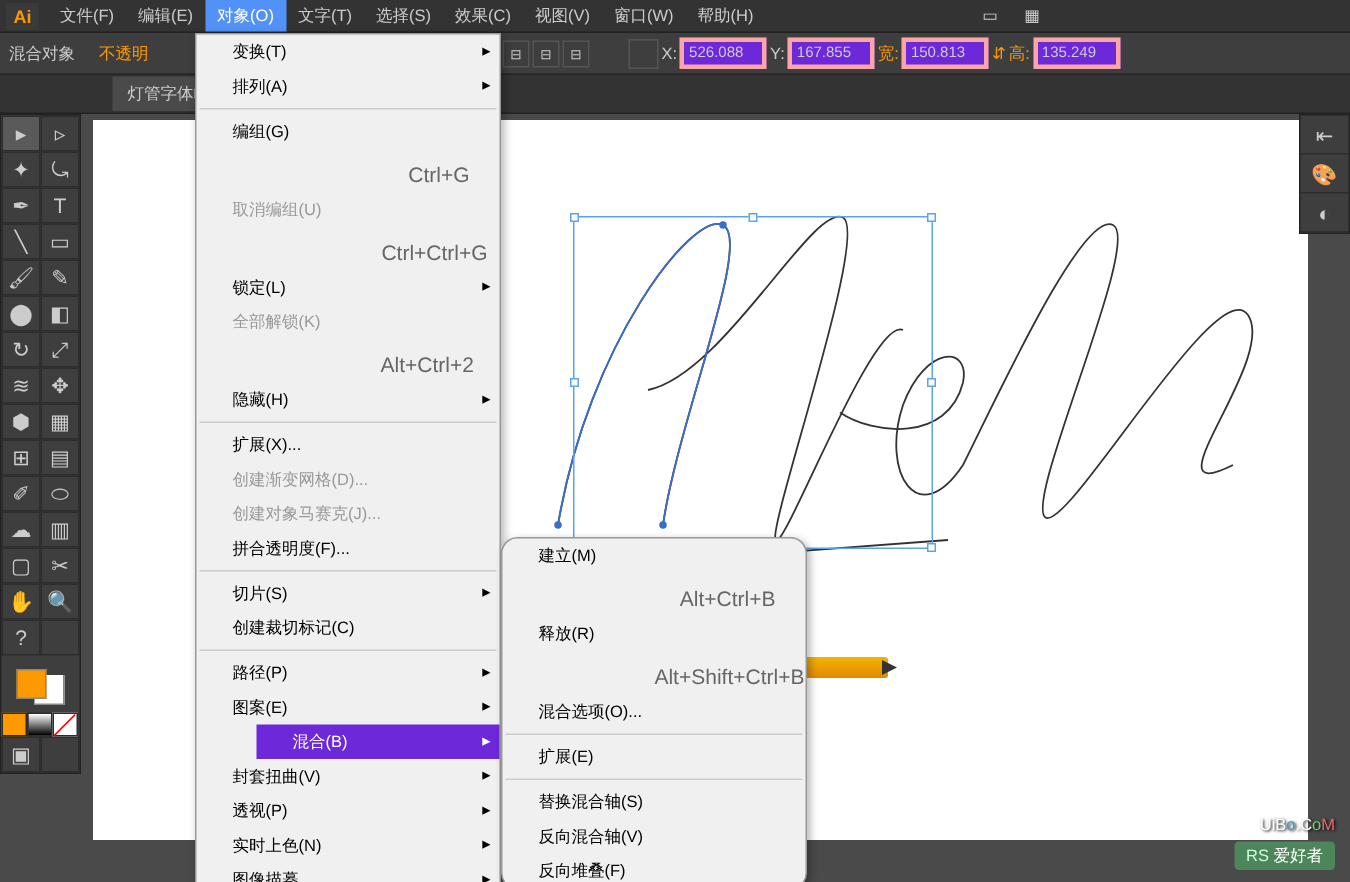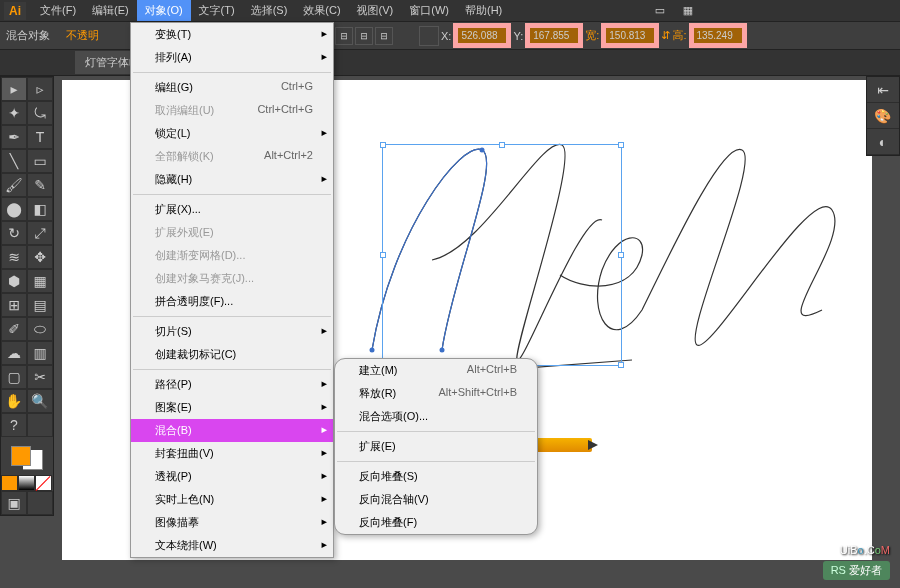--- a/index.html
+++ b/index.html
@@ -10,21 +10,21 @@
 .menubar .item.active { background: #5292f7; color: #fff; }
 .menubar .icons { margin-left: auto; display: flex; gap: 4px; padding-right: 200px; }
 .menubar .icons span { width: 24px; height: 18px; display: flex; align-items: center; justify-content: center; color: #ccc; }
 .optbar { background: #3e3e3e; height: 28px; display: flex; align-items: center; padding: 0 6px; gap: 6px; color: #ccc; border-bottom: 1px solid #222; }
 .optbar .lbl { font-size: 11px; text-align: center; }
 .optbar .olink { color: #f90; margin-left: 10px; cursor: pointer; }
 .optbar .aligns { display: flex; gap: 2px; margin-left: 110px; }
 .optbar .aligns span { width: 18px; height: 18px; border: 1px solid #555; display: flex; align-items: center; justify-content: center; font-size: 9px; }
 .optbar .numgrp { display: flex; align-items: center; gap: 2px; }
 .optbar .numgrp .lb { color: #ccc; font-size: 11px; }
-.optbar .numgrp input { width: 58px; background: #a16207; border: 5px solid #fca5a5; color: #ccc; font-size: 10px; padding: 2px 3px; }
+.optbar .numgrp input { width: 58px; background: #6d28d9; border: 3px solid #fca5a5; color: #ccc; font-size: 10px; padding: 2px 3px; }
 .optbar .numgrp .lb.o { color: #f90; }
 .tabbar { background: #333; height: 26px; display: flex; align-items: center; padding-left: 58px; color: #ccc; border-bottom: 1px solid #222; }
 .tabbar .tab { padding: 4px 10px; background: #4a4a4a; font-size: 11px; margin-left: 17px; }
 .tools { position: absolute; left: 0; top: 76px; width: 54px; background: #3e3e3e; border: 1px solid #222; }
 .tools .row { display: flex; }
 .tools .cell { width: 26px; height: 24px; border: 1px solid #2d2d2d; display: flex; align-items: center; justify-content: center; color: #ccc; font-size: 14px; }
 .tools .cell.active { background: #5a5a5a; }
 .tools .swatch { height: 38px; display: flex; align-items: center; justify-content: center; gap: 0; position: relative; }
 .tools .swatch .f { width: 20px; height: 20px; background: #f90; border: 1px solid #888; position: relative; z-index: 2; }
 .tools .swatch .s { width: 20px; height: 20px; background: #fff; border: 1px solid #888; border-left: none; border-top: none; position: relative; margin-left: -8px; margin-top: 8px; }
@@ -43,22 +43,22 @@
 .bbox .tl { left: -3px; top: -3px; } .bbox .tm { left: 50%; margin-left: -3px; top: -3px; }
 .bbox .tr { right: -3px; top: -3px; } .bbox .ml { left: -3px; top: 50%; margin-top: -3px; }
 .bbox .mr { right: -3px; top: 50%; margin-top: -3px; } .bbox .bl { left: -3px; bottom: -3px; }
 .bbox .bm { left: 50%; margin-left: -3px; bottom: -3px; } .bbox .br { right: -3px; bottom: -3px; }
 .pencil { position: absolute; left: 410px; top: 358px; width: 120px; height: 14px; background: linear-gradient(#f6b200,#e08a00); border-radius: 2px; }
 .pencil:before { content: ""; position: absolute; right: -6px; top: 2px; width: 0; height: 0; border-top: 5px solid transparent; border-bottom: 5px solid transparent; border-left: 10px solid #333; }
 .pencil:after { content: ""; position: absolute; left: 0; top: 0; width: 14px; height: 14px; background: #d88; border-radius: 2px 0 0 2px; }
 .menu { position: absolute; background: #f0f0f0; border: 1px solid #999; box-shadow: 2px 2px 6px rgba(0,0,0,0.3); font-size: 12px; color: #000; }
 .menu .mi { display: flex; justify-content: space-between; padding: 4px 20px 4px 24px; cursor: default; white-space: nowrap; }
 .menu .mi.disabled { color: #999; }
-.menu .mi.highlighted { background: #d946ef; color: #fff; }
-.menu .mi .sc { margin-left: 40px; color: #666; font-size: 11px; }
+.menu .mi.highlighted { background: #6d28d9; color: #fff; margin-left: 40px; }
+.menu .mi .sc { margin-left: 40px; color: #666; font-size: 14px; margin-top: 28px; }
 .menu .mi.highlighted .sc, .menu .mi.sub .arrow { }
 .menu .mi.sub .arrow { position: absolute; right: 6px; }
 .menu .mi.sub { position: relative; }
 .menu .sep { height: 1px; background: #ccc; margin: 3px 2px; }
 .menu1 { left: 130px; top: 22px; width: 204px; }
 .menu2 { left: 334px; top: 358px; width: 204px; border-radius: 11px; }
 .rpanel { position: absolute; right: 0; top: 76px; width: 34px; background: #3e3e3e; border: 1px solid #222; }
 .rpanel .pc { height: 26px; display: flex; align-items: center; justify-content: center; color: #ccc; font-size: 14px; border-bottom: 1px solid #2d2d2d; }
 .wm { position: absolute; right: 10px; bottom: 8px; display: flex; flex-direction: column; align-items: flex-end; gap: 2px; }
 .wm .t1 { color: #fff; font-size: 20px; font-weight: normal; text-shadow: 1px 1px 2px #000; }
@@ -246,23 +246,20 @@
     </div>
     <div class="mi sub">
       <span>隐藏(H)</span>
       <span class="arrow">▸</span>
     </div>
     <div class="sep"></div>
     <div class="mi">
       <span>扩展(X)...</span>
     </div>
     <div class="mi disabled">
-      <span>扩展外观(E)</span>
-    </div>
-    <div class="mi disabled">
       <span>创建渐变网格(D)...</span>
     </div>
     <div class="mi disabled">
       <span>创建对象马赛克(J)...</span>
     </div>
     <div class="mi">
       <span>拼合透明度(F)...</span>
     </div>
     <div class="sep"></div>
     <div class="mi sub">
@@ -317,21 +314,21 @@
     </div>
     <div class="mi">
       <span>混合选项(O)...</span>
     </div>
     <div class="sep"></div>
     <div class="mi">
       <span>扩展(E)</span>
     </div>
     <div class="sep"></div>
     <div class="mi">
-      <span>反向堆叠(S)</span>
+      <span>替换混合轴(S)</span>
     </div>
     <div class="mi">
       <span>反向混合轴(V)</span>
     </div>
     <div class="mi">
       <span>反向堆叠(F)</span>
     </div>
   </div>
 
 <div class="rpanel">

